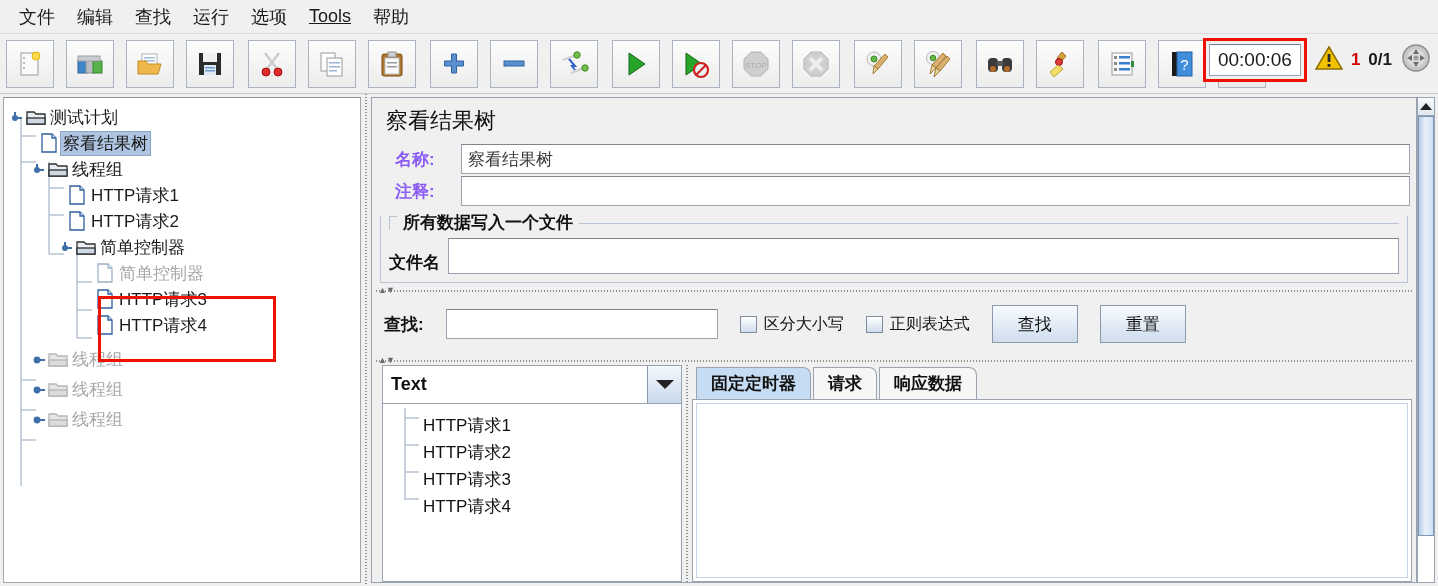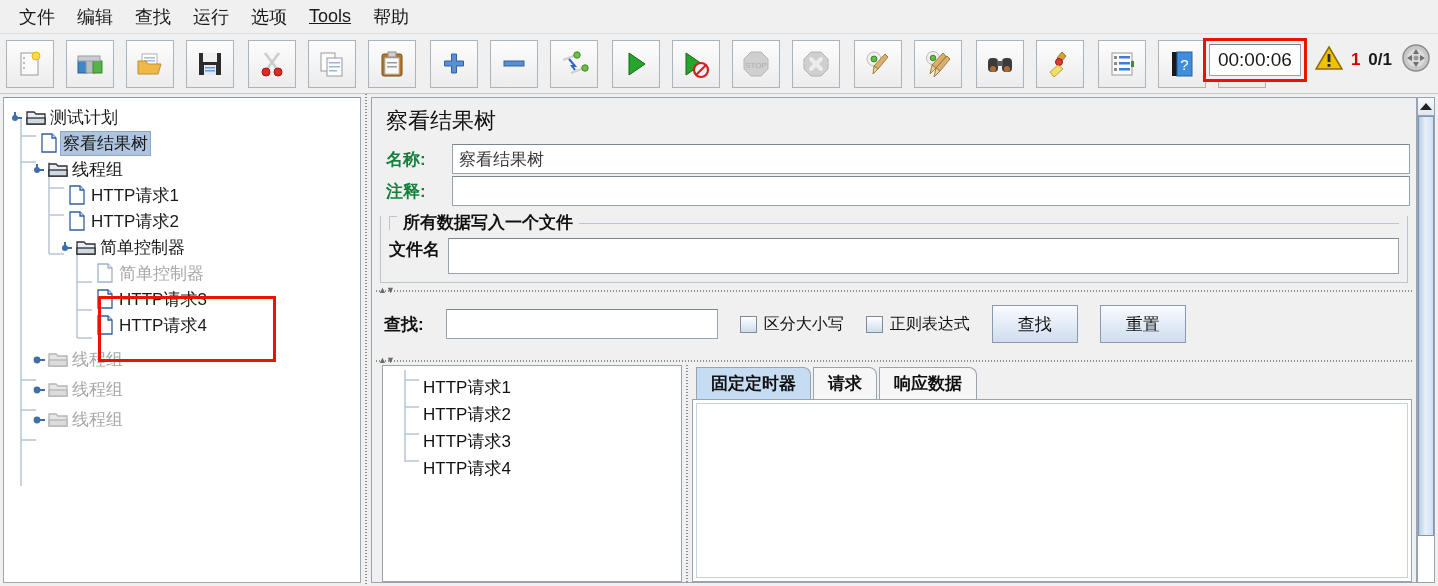--- a/index.html
+++ b/index.html
@@ -141,25 +141,26 @@
   .panel-title {
     font-size: 22px; color: #111;
     padding: 8px 14px 8px 14px;
     background: #f0f0f0;
   }
   .form-row {
     display: flex; align-items: stretch;
     height: 30px; margin: 0 6px 2px 6px;
   }
   .form-label {
-    font-size: 17px; color: #15803d;
+    font-size: 17px; color: #8b5cf6;
     width: 74px; flex: 0 0 74px;
     display: flex; align-items: center;
     padding-left: 8px;
     font-weight: bold;
+    margin-left: 9px;
   }
   .form-input {
     flex: 1 1 auto;
     background: #ffffff;
     border: 1px solid #9aa4b0;
     border-top-color: #7d858e;
     font-size: 17px;
     color: #3a3a3a;
     padding: 2px 6px;
     display: flex; align-items: center;
@@ -176,21 +177,21 @@
     display: flex; align-items: center;
     height: 14px; margin-bottom: 2px;
   }
   .gb-corner { width: 8px; height: 100%; border-top: 1px solid #b9c4d4; border-left: 1px solid #b9c4d4; }
   .gb-title {
     font-size: 17px; color: #111; font-weight: bold;
     padding: 0 6px; transform: translateY(-1px);
     white-space: nowrap;
   }
   .gb-line { flex: 1 1 auto; height: 1px; background: #b9c4d4; }
-  .gb-body { display: flex; align-items: flex-start; padding-top: 6px; }
+  .gb-body { display: flex; align-items: flex-end; padding-top: 6px; }
   .gb-label { font-size: 17px; color: #111; font-weight: bold; padding-right: 8px; white-space: nowrap; }
   .gb-input {
     flex: 1 1 auto; height: 36px;
     background: #fff; border: 1px solid #9aa4b0; border-top-color: #7d858e;
   }
 
   .hsplit {
     height: 8px; flex: 0 0 8px;
     margin: 4px 4px 0 4px;
     background-color: #f0f0f0;
@@ -806,20 +807,26 @@
           <div class="btn">重置</div>
         </div>
 
         <div class="hsplit">
           <span class="grip">▲▼</span>
         </div>
 
         <div class="lower-area">
 
           <div class="tree-results">
+            <div class="combo">
+              <div class="combo-text">Text</div>
+              <div class="combo-btn">
+                <span class="caret-down"></span>
+              </div>
+            </div>
             <div class="res-list">
               <svg style="position:absolute; left:0; top:0;" width="300" height="150">
                 <line x1="22" y1="4" x2="22" y2="96" stroke="#b7c4d4" stroke-width="1.5"></line>
                 <line x1="22" y1="14" x2="36" y2="14" stroke="#b7c4d4" stroke-width="1.5"></line>
                 <line x1="22" y1="41" x2="36" y2="41" stroke="#b7c4d4" stroke-width="1.5"></line>
                 <line x1="22" y1="68" x2="36" y2="68" stroke="#b7c4d4" stroke-width="1.5"></line>
                 <line x1="22" y1="95" x2="36" y2="95" stroke="#b7c4d4" stroke-width="1.5"></line>
               </svg>
               <div class="res-row">
                   <span class="res-branch"></span>

